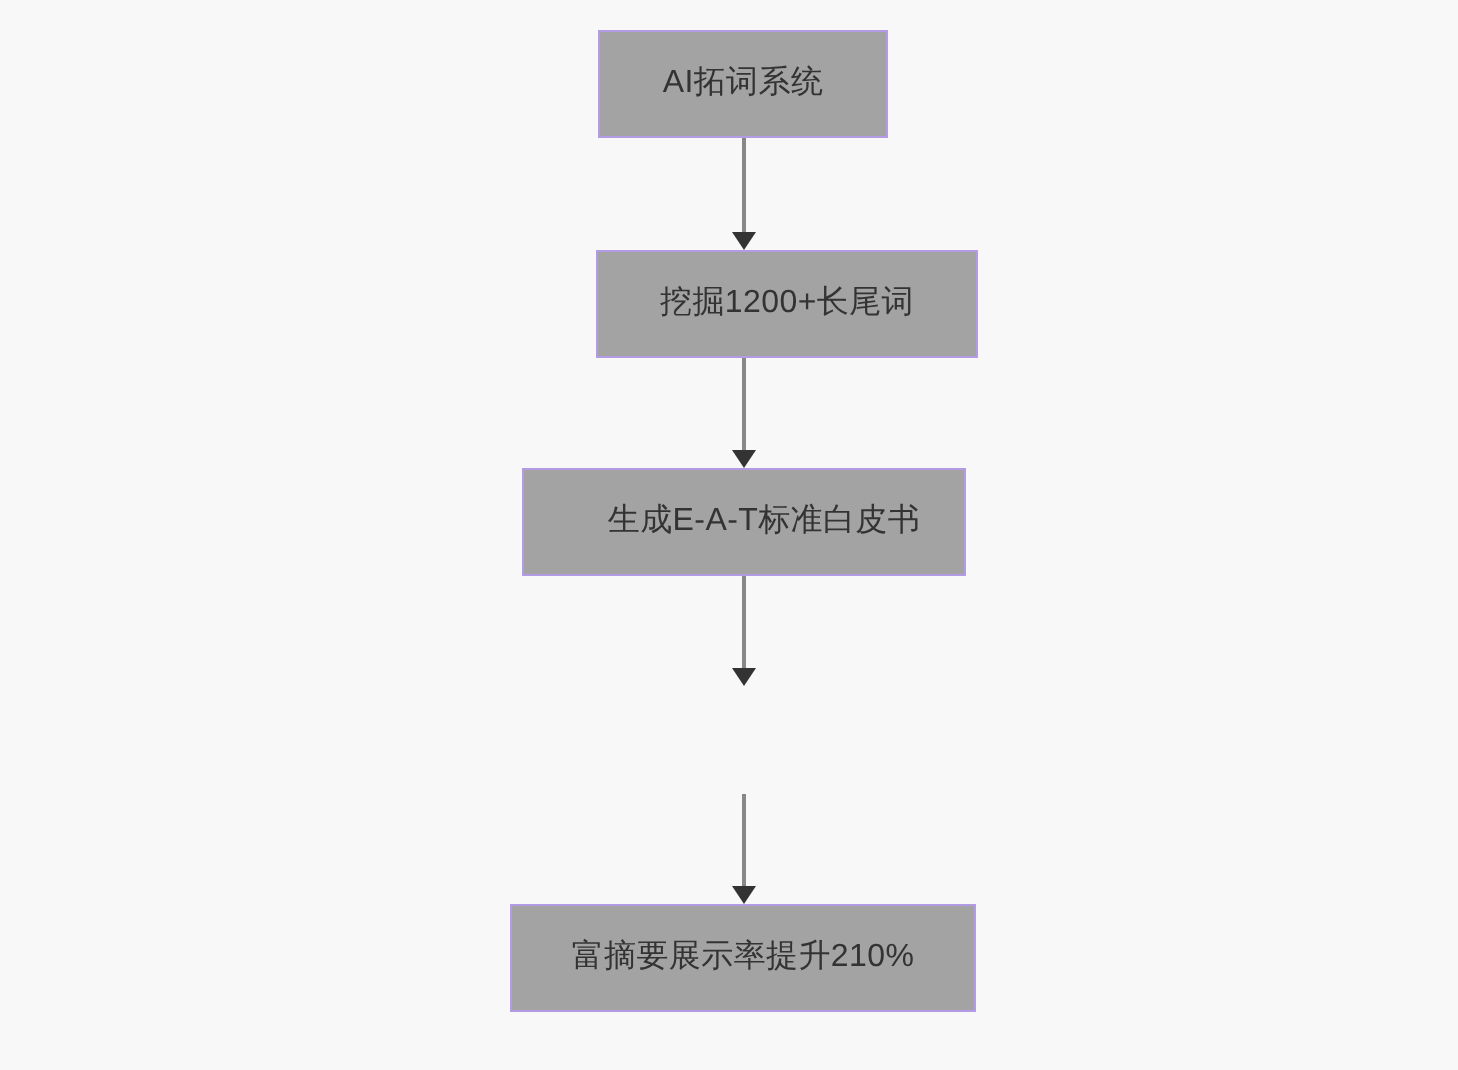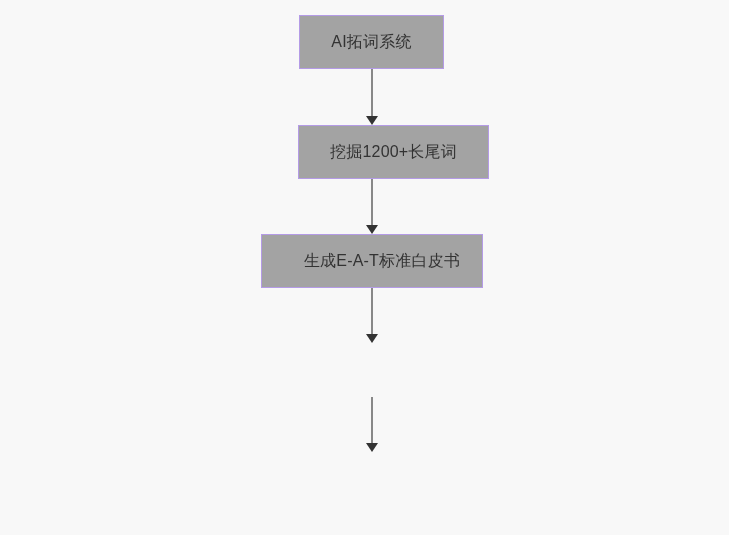--- a/index.html
+++ b/index.html
@@ -88,14 +88,17 @@
 
   <div class="node" style="left:276px; top:125px; width:191px; height:54px;margin-left:22px;">
     <span class="node-label">挖掘1200+长尾词</span>
   </div>
 
   <div class="node" style="left:261px; top:234px; width:222px; height:54px;padding-left:20px;">
     <span class="node-label">生成E-A-T标准白皮书</span>
   </div>
 
 
+  <div class="node" style="left:255px; top:452px; width:233px; height:54px;">
+    <span class="node-label">富摘要展示率提升210%</span>
+  </div>
 
 </div>
 
 </body></html>

